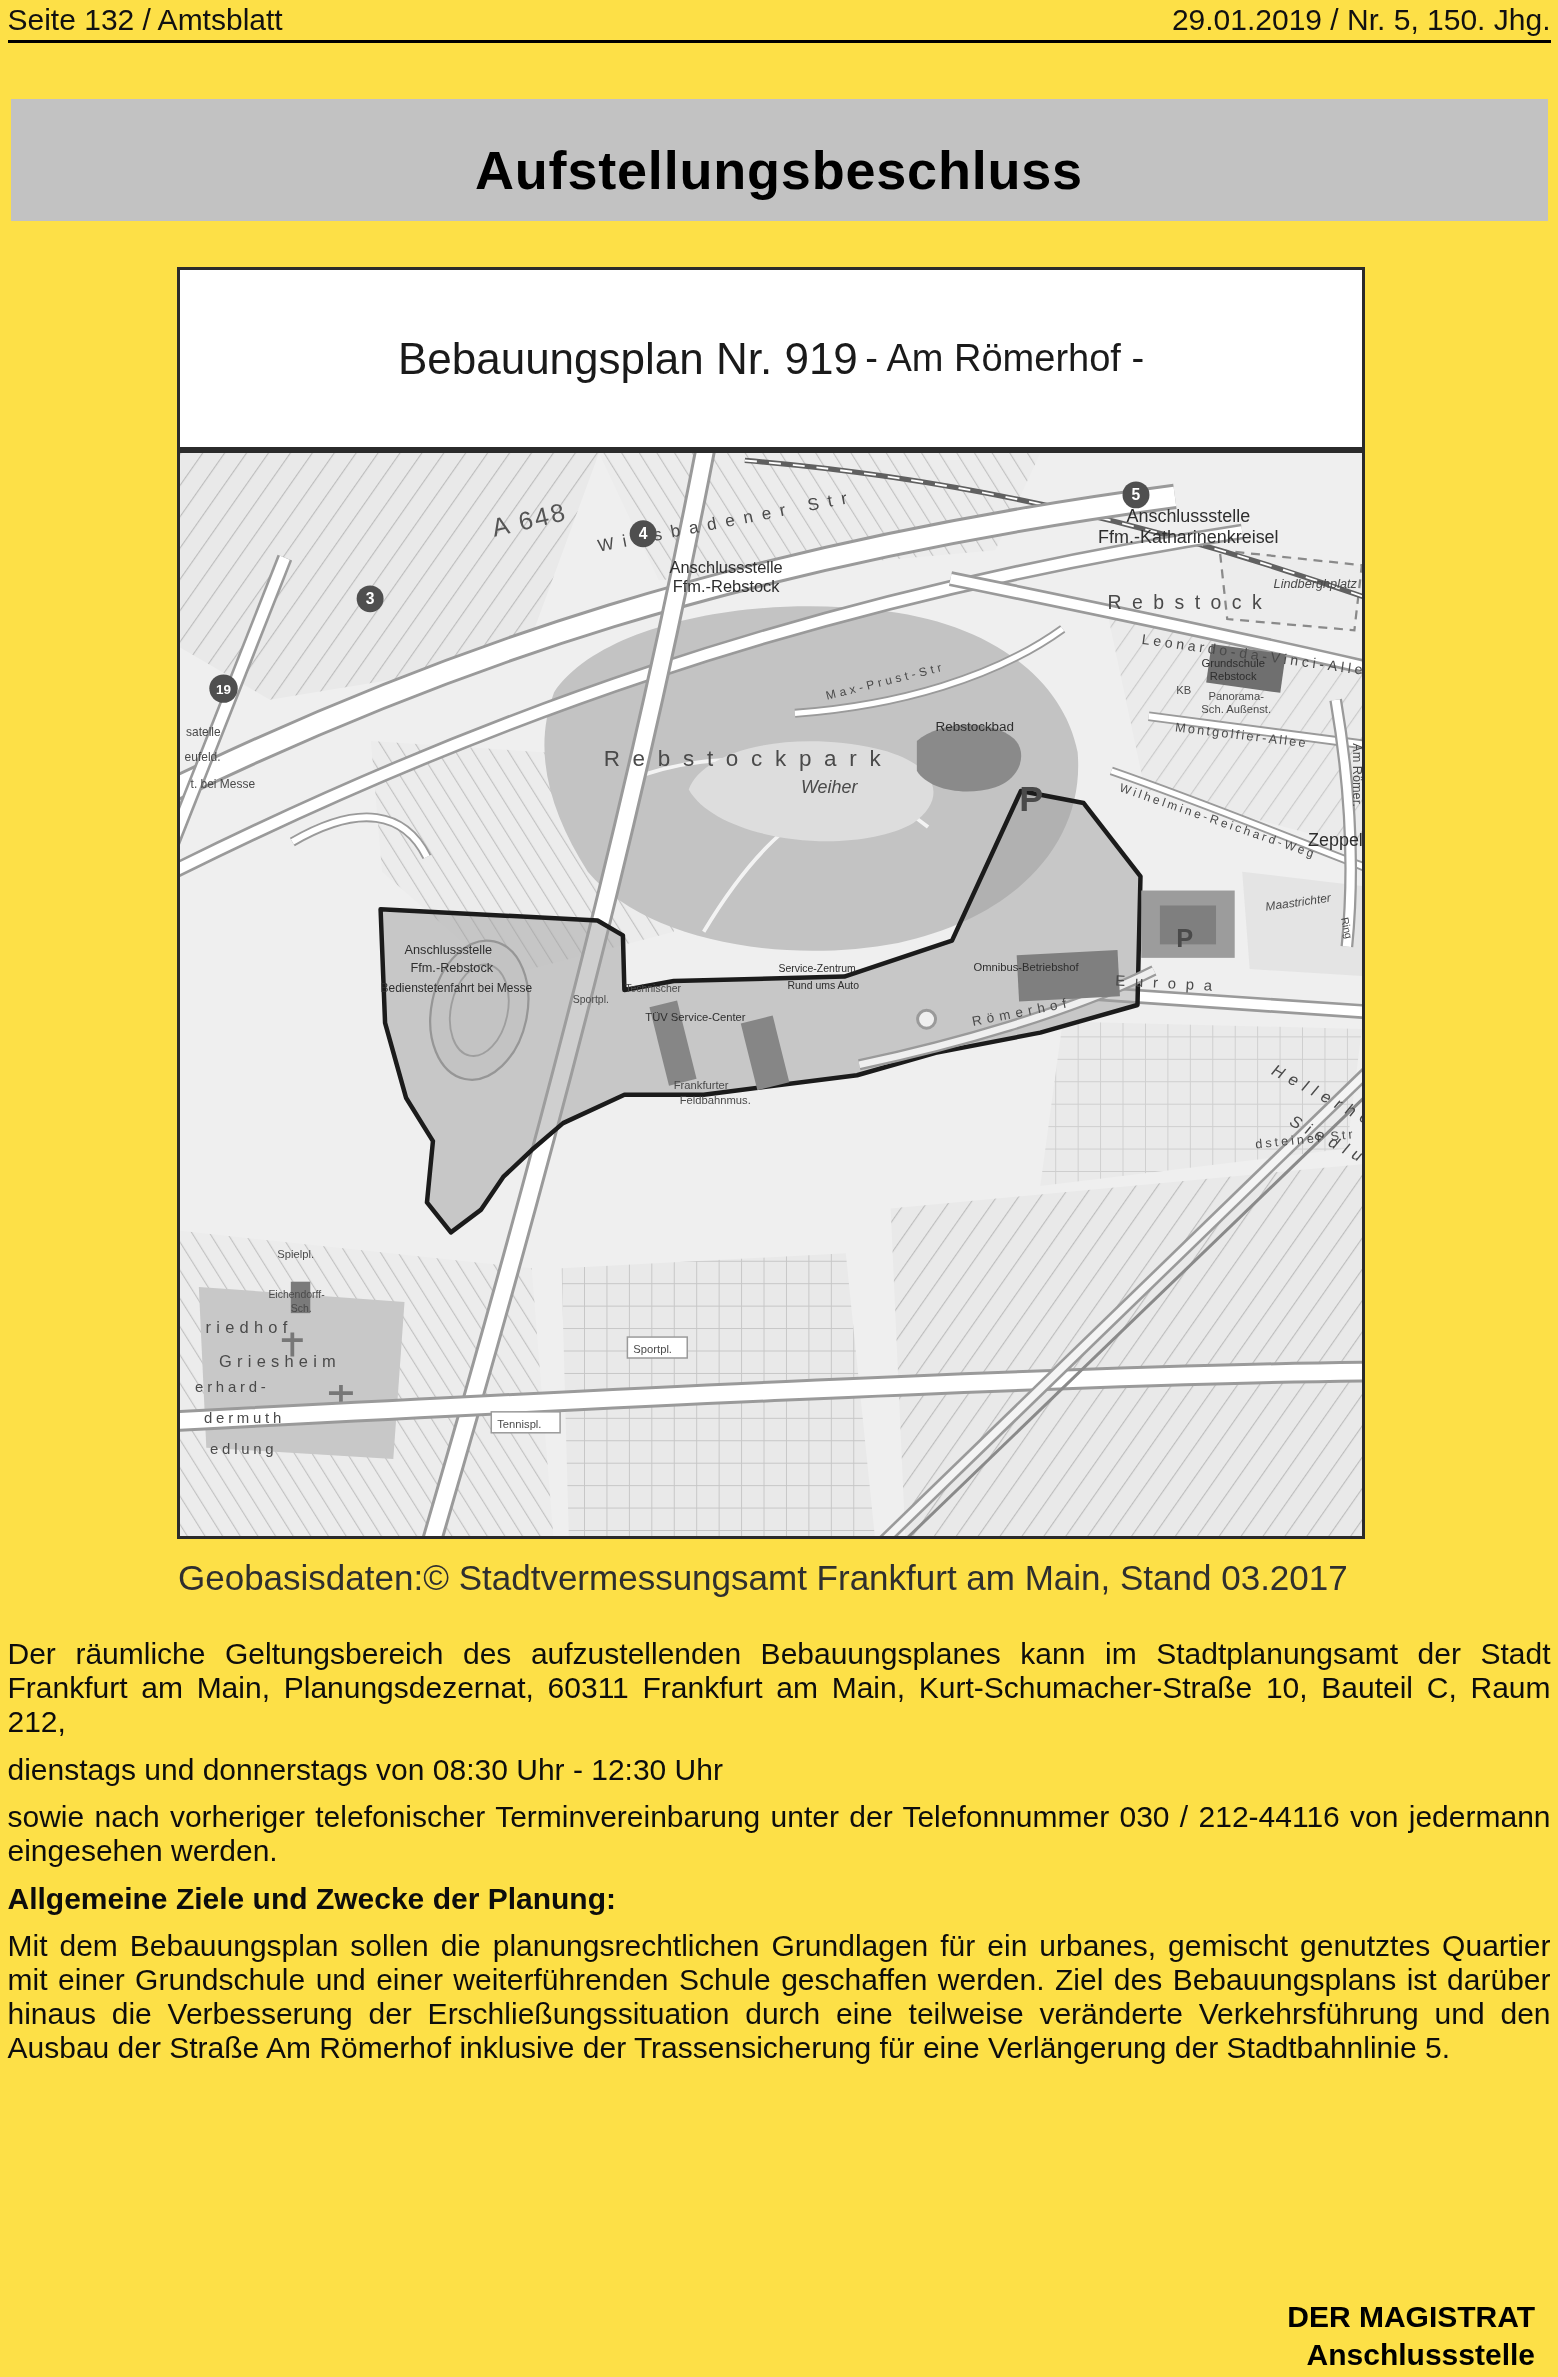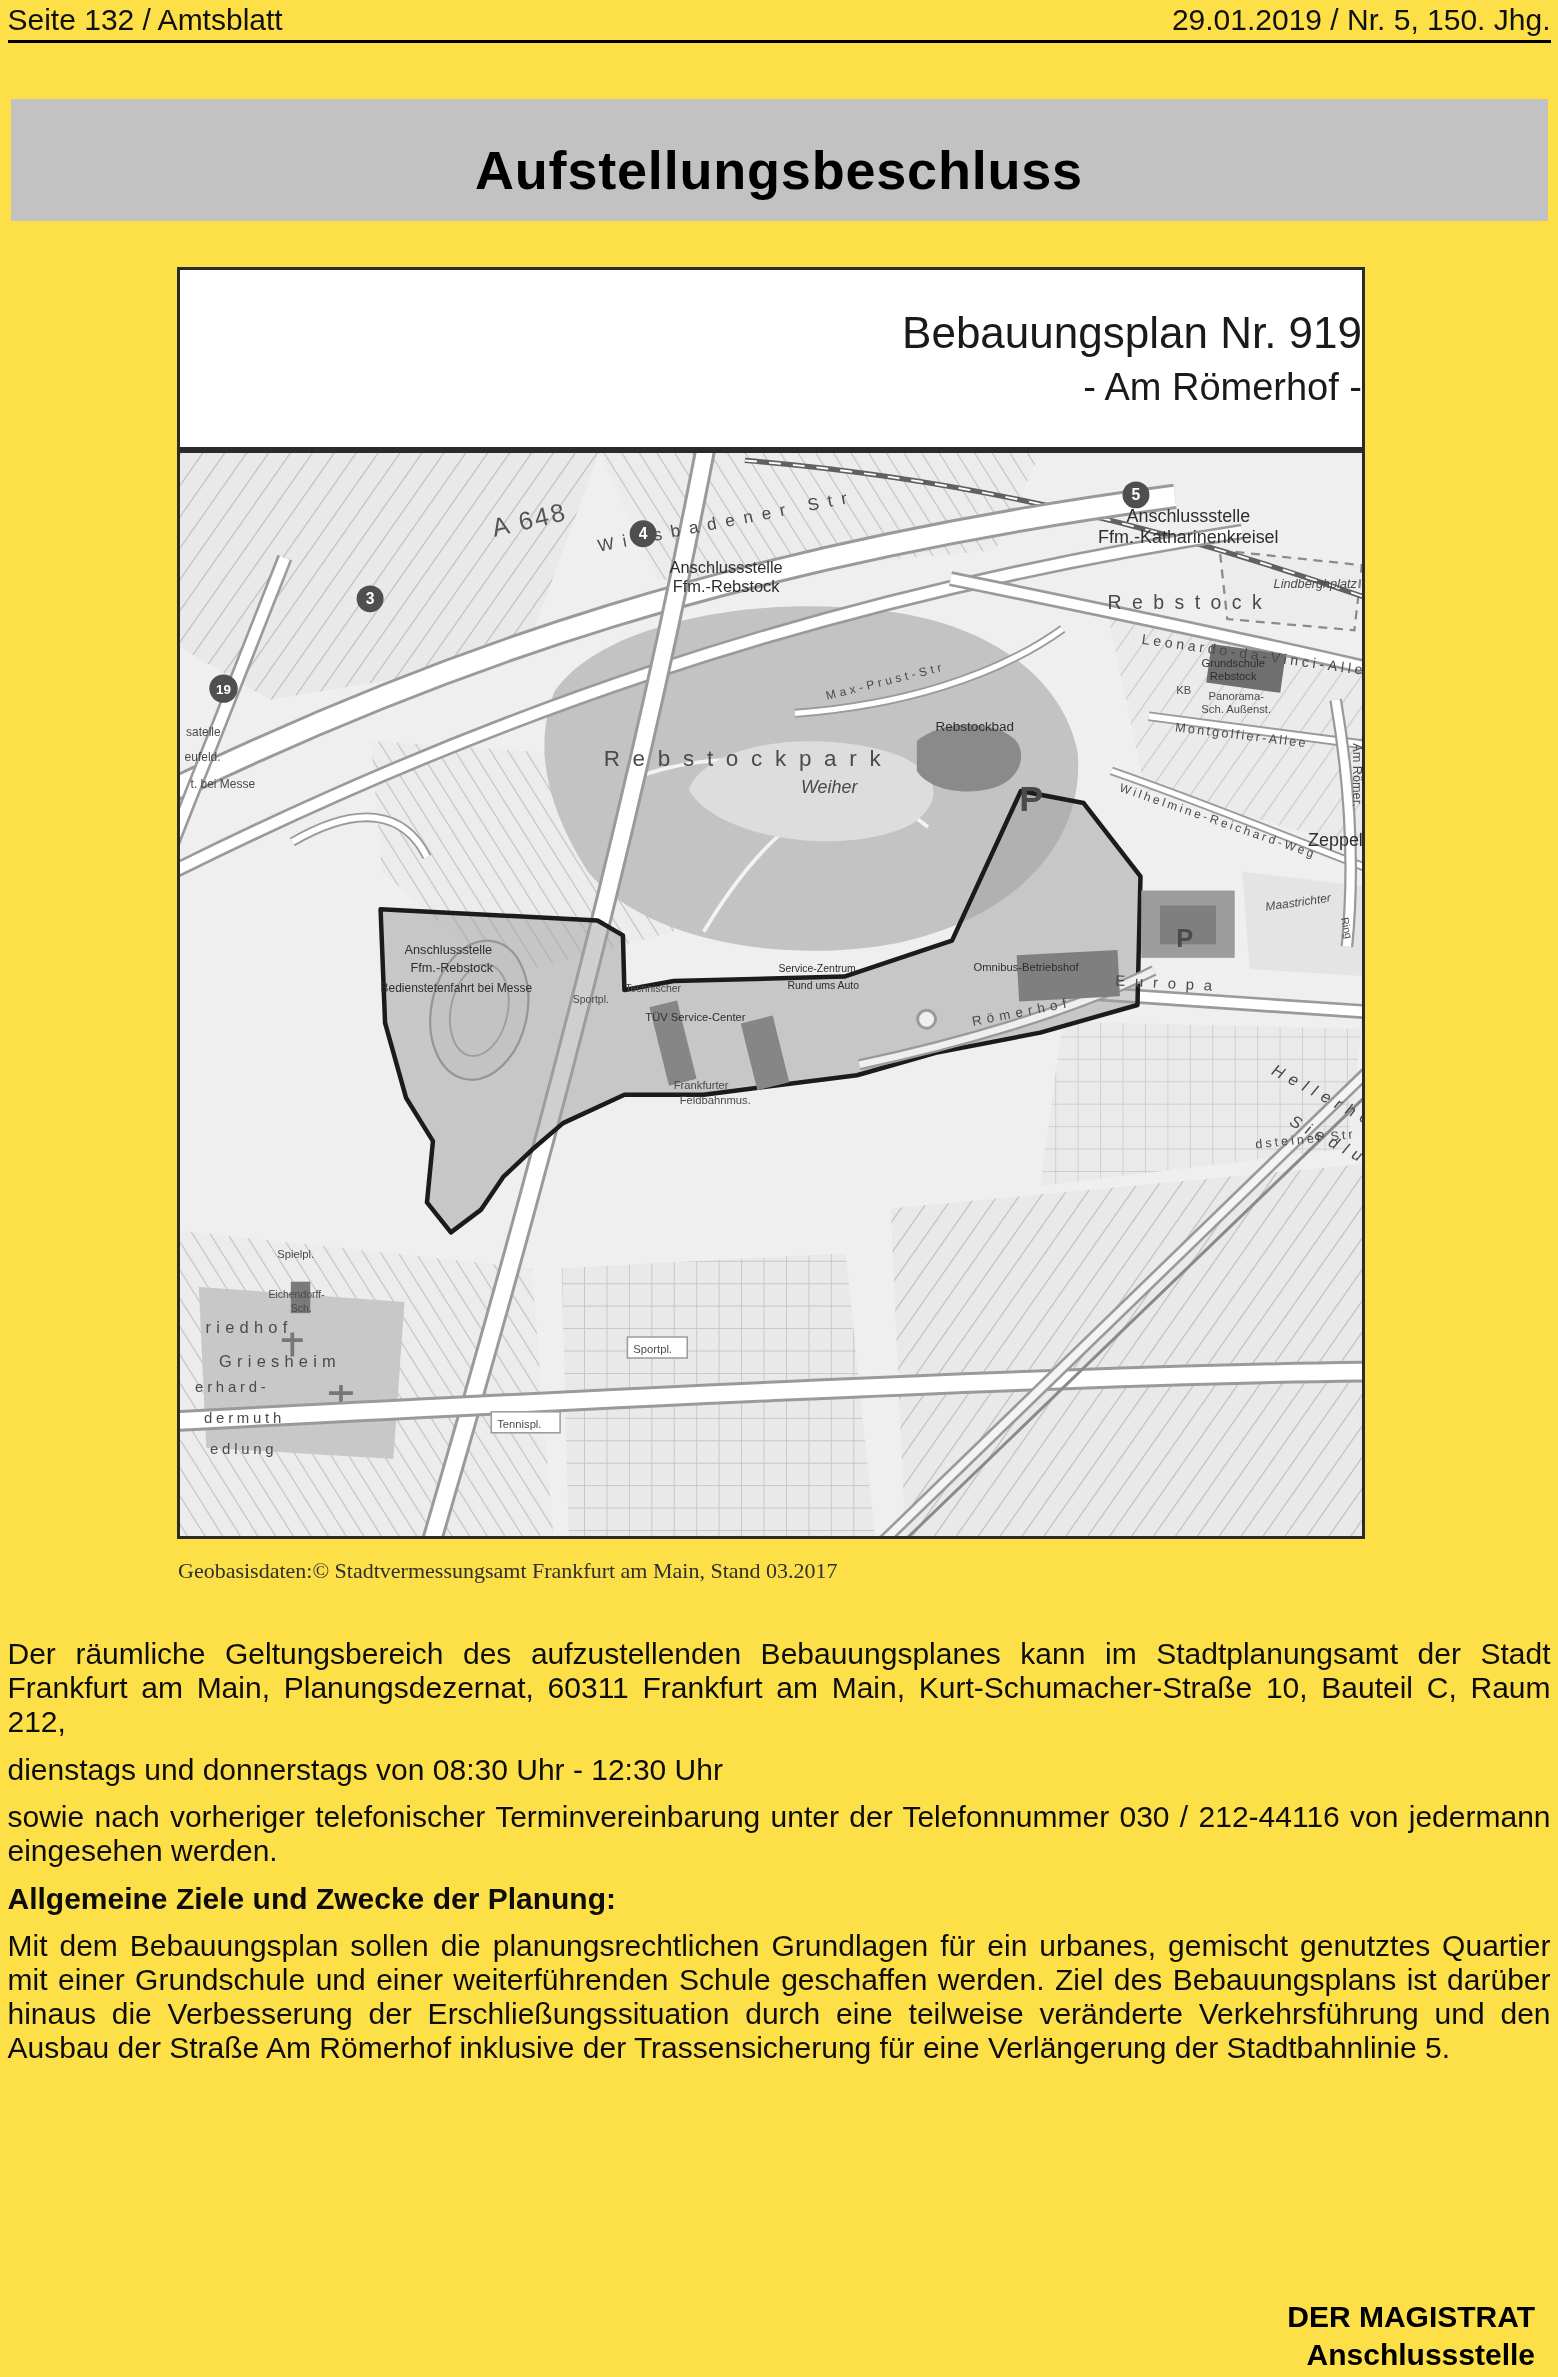--- a/index.html
+++ b/index.html
@@ -45,44 +45,43 @@
   .figure{
     position:absolute;
     left:177px; top:267px;
     width:1188px;
   }
   .figure-title-box{
     box-sizing:border-box;
     width:1188px; height:183px;
     border:3px solid #2b2b2b;
     display:flex;
-    flex-direction:column;
-    align-items:flex-end;
+    flex-direction:row;
+    align-items:center;
     justify-content:center;
     gap:7.5px;
     background:#fff;
   }
   .figure-title-line1{font-size:44px;color:#1a1a1a;}
   .figure-title-line2{font-size:38px;color:#1a1a1a;}
   .map-box{
     box-sizing:border-box;
     width:1188px; height:1089px;
     border-left:3px solid #2b2b2b;
     border-right:3px solid #2b2b2b;
     border-bottom:3px solid #2b2b2b;
     border-top:3.8px solid #2b2b2b;
     background:#efefef;
   }
   .map-box svg{display:block;width:100%;height:100%;}
   .figure-caption{
     position:absolute;
     left:178px; top:1558px;
-    font-size:22px;
+    font-size:35px;
     color:#2f2f2f;
-    font-family:Liberation Serif, serif;
   }
   
   .body-text{
     position:absolute;
     left:7.5px; right:7.5px; top:1637px;
     font-size:30px;
     line-height:34px;
     text-align:justify;
     color:#0d0d0d;
   }

